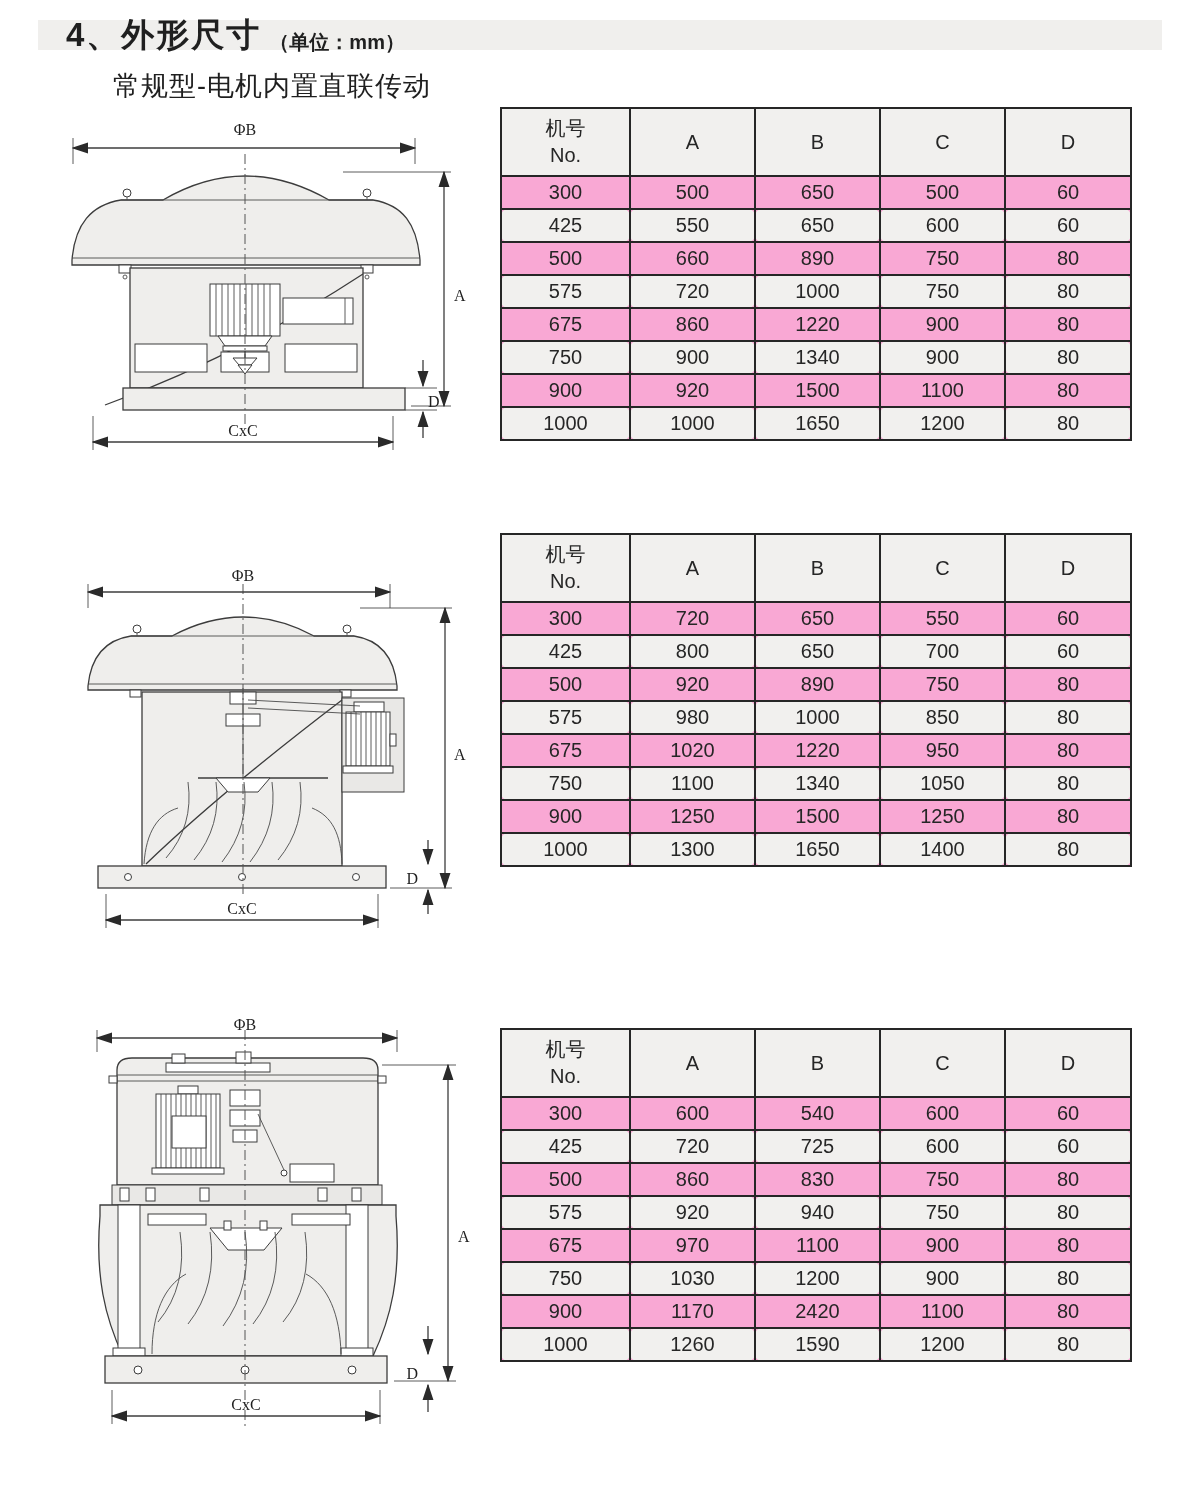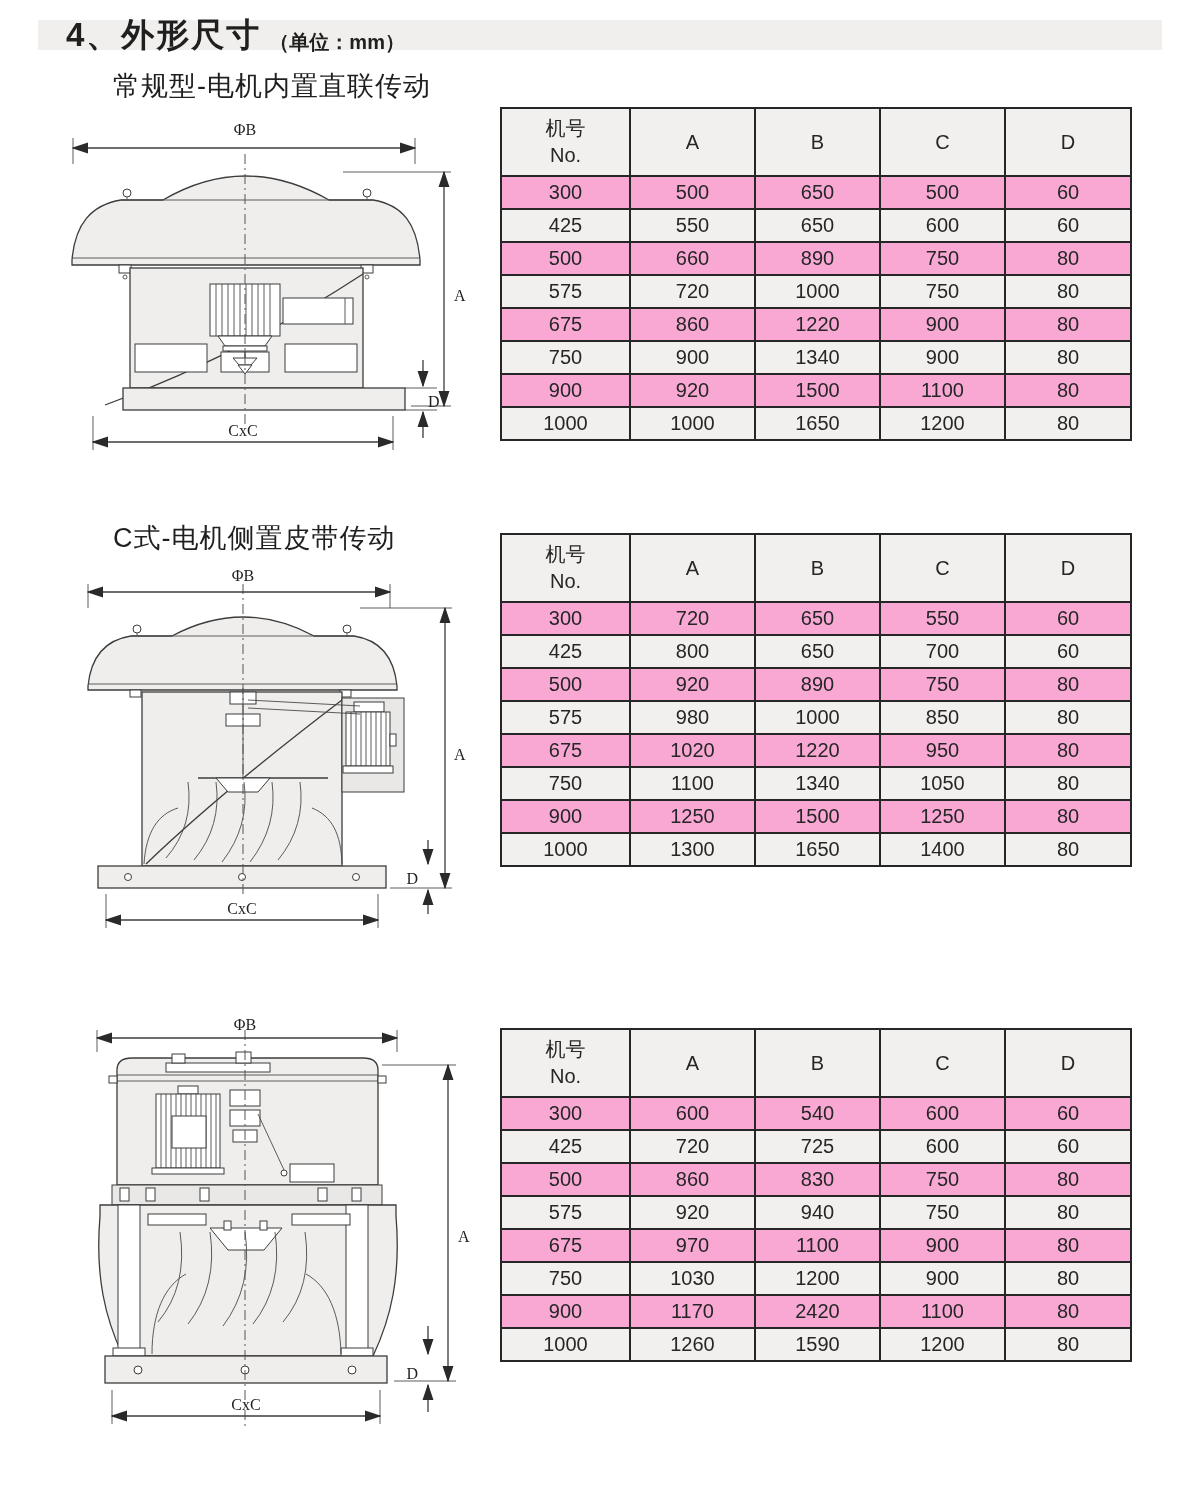--- a/index.html
+++ b/index.html
@@ -11,21 +11,21 @@
   .title-main{font-size:33px;font-weight:bold;letter-spacing:2px;}
   .title-unit{font-size:20px;font-weight:bold;margin-left:8px;margin-top:14px;}
 
   .sec-heading{position:absolute;font-size:27px;font-weight:normal;letter-spacing:1px;white-space:nowrap;}
 
   table.dims{position:absolute;border-collapse:collapse;table-layout:fixed;width:630px;background:#f9a8d4;}
   .dims th,.dims td{border:2px solid #262626;text-align:center;vertical-align:middle;
     font-weight:normal;padding:0;font-size:20px;color:#262626;}
   .dims thead th{height:66px;background:#f1f0ee;line-height:1.35;}
   .dims tbody td{height:31px;}
-  .dims tbody tr.alt td{background:#f1f0ee;}
+  .dims tbody tr.alt td{background:#f1f0ee;border-radius:7px;}
 
   svg.drawing{position:absolute;overflow:visible;}
   .ln{stroke:#3c3c3c;stroke-width:1.3;fill:none;}
   .thin{stroke:#4a4a4a;stroke-width:0.9;fill:none;}
   .fill{fill:#efeeec;stroke:#3c3c3c;stroke-width:1.3;}
   .fillw{fill:#ffffff;stroke:#3c3c3c;stroke-width:1;}
   .panel{fill:#e9e8e6;stroke:#3c3c3c;stroke-width:1;}
   .cl{stroke:#555;stroke-width:1;fill:none;stroke-dasharray:10 4 2 4;}
   text.dim{font-family:"Liberation Serif",serif;font-size:16px;fill:#1f1f1f;}
 </style>
@@ -185,21 +185,20 @@
         <tr class="alt">
           <td>1000</td>
           <td>1000</td>
           <td>1650</td>
           <td>1200</td>
           <td>80</td>
         </tr>
       </tbody>
   </table>
 
-  <div class="sec-heading" style="left:113px;top:520px;">C式-电机侧置皮带传动</div>
 
   <svg class="drawing" style="left:60px;top:568px;" width="420" height="368" viewBox="0 0 420 368">
     <defs>
       <marker id="arr2" viewBox="0 0 12 8" refX="11" refY="4" markerWidth="13" markerHeight="9" orient="auto-start-reverse">
         <path d="M0,0 L12,4 L0,8 Z" fill="#2a2a2a"></path>
       </marker>
     </defs>
     <g>
       <path class="fill" d="M28,118 C31,88 45,72 71,68 L112,68 Q183,30 254,68 L294,68 C320,72 334,88 337,118 L337,122 L28,122 Z"></path>
       <line class="thin" x1="71" y1="68" x2="294" y2="68"></line>

